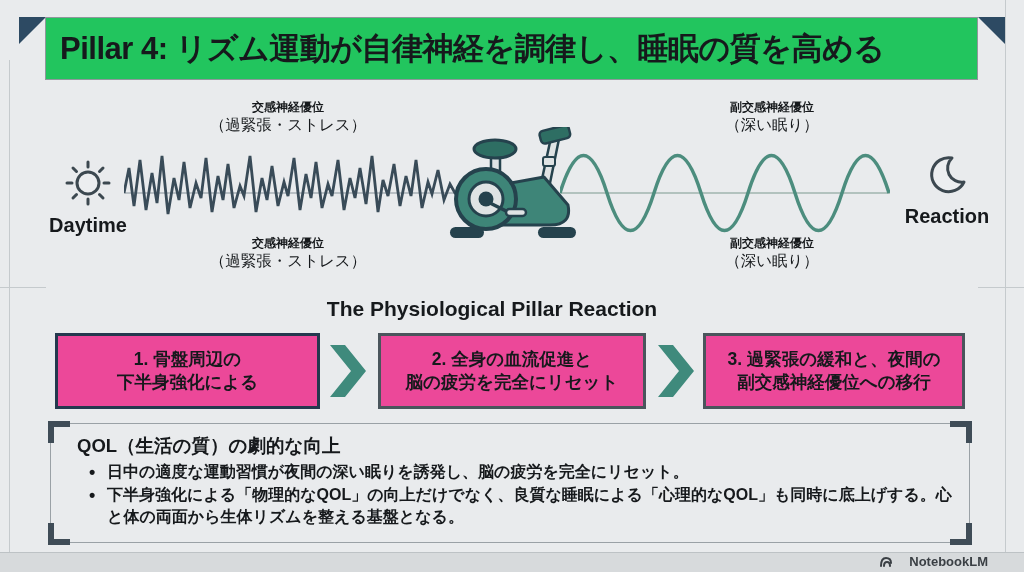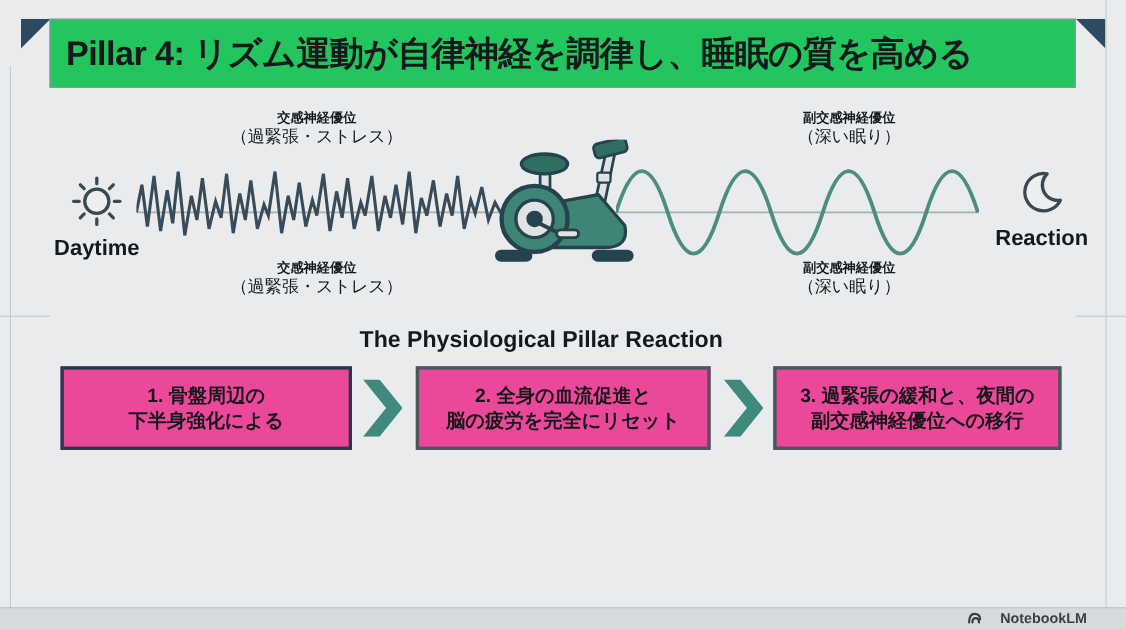--- a/index.html
+++ b/index.html
@@ -180,20 +180,31 @@
     <div class="bl">脳の疲労を完全にリセット</div>
   </div>
   <svg class="chain-arrow arrow-2" viewBox="0 0 36 52">
     <polygon points="0,0 15,0 36,26 15,52 0,52 21,26" fill="#3f8a7c"></polygon>
   </svg>
   <div class="chain-box box-3">
     <div class="bl">3. 過緊張の緩和と、夜間の</div>
     <div class="bl">副交感神経優位への移行</div>
   </div>
 
+  <div class="qol-box">
+    <div class="bracket br-tl"></div>
+    <div class="bracket br-tr"></div>
+    <div class="bracket br-bl"></div>
+    <div class="bracket br-br"></div>
+    <div class="qol-heading">QOL（生活の質）の劇的な向上</div>
+    <ul class="qol-list">
+      <li>日中の適度な運動習慣が夜間の深い眠りを誘発し、脳の疲労を完全にリセット。</li>
+      <li>下半身強化による「物理的なQOL」の向上だけでなく、良質な睡眠による「心理的なQOL」も同時に底上げする。心と体の両面から生体リズムを整える基盤となる。</li>
+    </ul>
+  </div>
 
   <div class="watermark">
     <svg width="14" height="12" viewBox="0 0 14 12">
       <path d="M1 11 Q1 3 6 3 Q11 3 11 8" fill="none" stroke="#3a3f44" stroke-width="2" stroke-linecap="round"></path>
       <path d="M4 11 Q4 7 7 7 Q10 7 10 11" fill="none" stroke="#3a3f44" stroke-width="2" stroke-linecap="round"></path>
     </svg>
     <span>NotebookLM</span>
   </div>
 
 </div>

